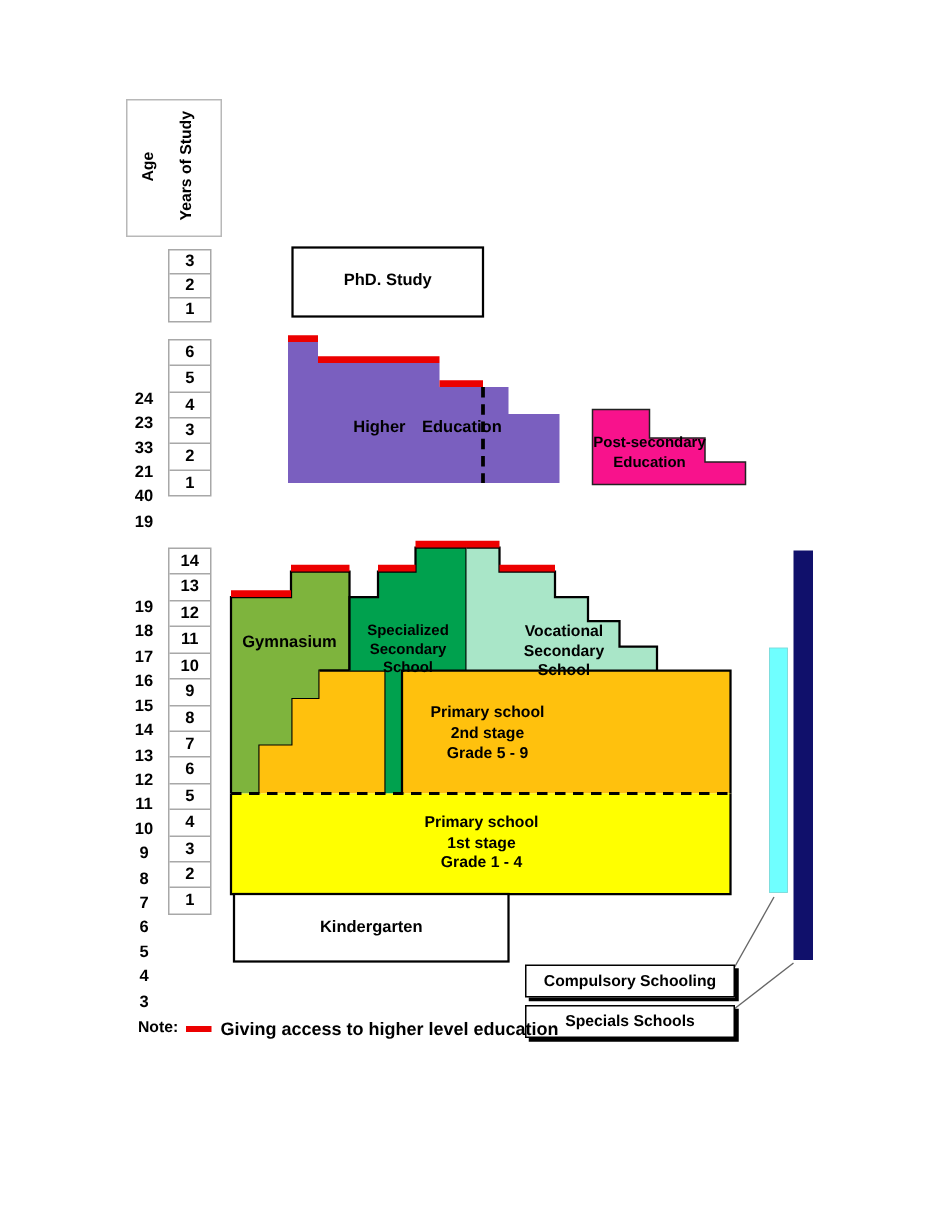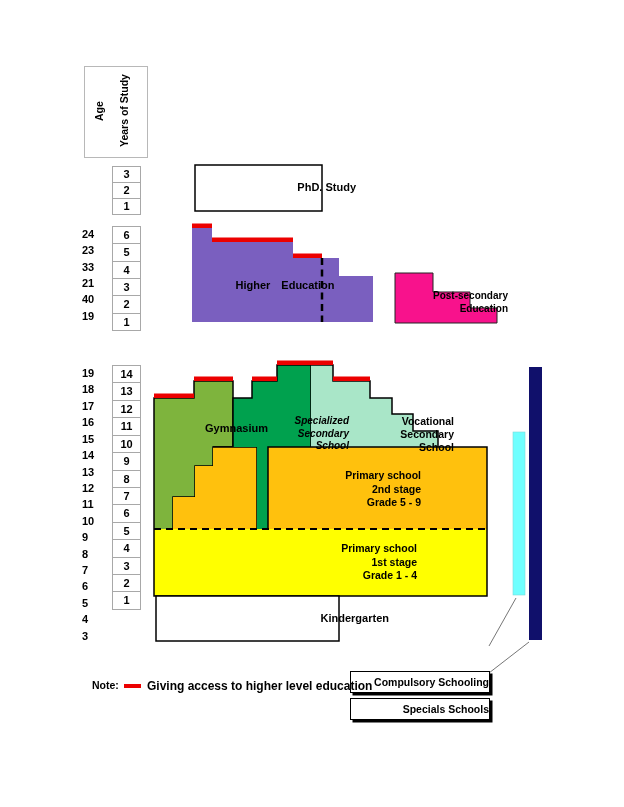--- a/index.html
+++ b/index.html
@@ -9,46 +9,46 @@
   svg.layer{position:absolute;left:0;top:0;}
 
   
   .header-box{left:84px;top:66px;width:62px;height:90px;border:1px solid #b8b8b8;}
   .v-label{writing-mode:vertical-rl;transform:rotate(180deg);text-align:center;
            font-size:10.5px;white-space:nowrap;}
   .v-age{left:89px;top:66px;width:20px;height:90px;line-height:20px;}
   .v-years{left:113px;top:66px;width:22px;height:90px;line-height:22px;}
 
   
-  .age-col{width:28px;text-align:left;font-size:11px;}
+  .age-col{width:28px;text-align:center;font-size:11px;margin-top:32px;}
   .age-col .acell{height:16.33px;line-height:16.33px;}
   .age-col.bottom .acell{height:16.43px;line-height:16.43px;}
   .year-col{width:29px;border:1px solid #a8a8a8;box-sizing:border-box;text-align:center;font-size:11px;background:transparent;}
   .year-col .ycell{height:16.33px;line-height:16.1px;}
   .year-col.bottom .ycell{height:16.43px;line-height:16.2px;}
   .year-col.phd .ycell{height:14.9px;line-height:14.7px;}
   .year-col .ycell + .ycell{border-top:1px solid #a8a8a8;}
 
   
-  .lbl{text-align:right;font-size:11px;line-height:13px;margin-left:34px;}
+  .lbl{text-align:center;font-size:11px;line-height:13px;}
   .lbl .ln{display:block;}
   .phd-lbl{left:195px;top:181px;width:127px;}
   .he-lbl{left:210px;top:279px;width:150px;display:flex;justify-content:center;gap:11px;}
   .ps-lbl{left:392px;top:289px;width:82px;font-size:10px;line-height:13px;}
   .gym-lbl{left:152px;top:422px;width:82px;}
-  .spec-lbl{left:229px;top:415px;width:86px;font-size:10px;line-height:12.5px;font-style:italic;}
+  .spec-lbl{left:229px;top:415px;width:86px;font-size:10px;line-height:12.5px;}
   .voc-lbl{left:332px;top:415px;width:88px;font-size:10.5px;line-height:13px;}
   .p2-lbl{left:263px;top:469px;width:124px;font-size:10.5px;line-height:13.5px;}
   .p1-lbl{left:259px;top:542px;width:124px;font-size:10.5px;line-height:13.5px;}
-  .kg-lbl{left:172px;top:612px;width:183px;}
+  .kg-lbl{left:156px;top:612px;width:183px;}
 
   
   .legend-box{left:350px;width:138px;height:20px;background:#fff;border:1.2px solid #000;
-              box-shadow:2.5px 2.5px 0 0 #000;display:flex;align-items:center;justify-content:flex-end;
-              font-size:10.5px;margin-top:28px;}
+              box-shadow:2.5px 2.5px 0 0 #000;display:flex;align-items:center;justify-content:center;
+              font-size:10.5px;}
   .legend-compulsory{top:643px;}
   .legend-specials{top:670px;}
 
   
   .note-label{left:92px;top:679px;font-size:10.5px;}
   .note-swatch{left:124px;top:684px;width:17px;height:3.5px;}
   .note-text{left:147px;top:679px;font-size:12px;}
 </style>
 </head>
 <body>

